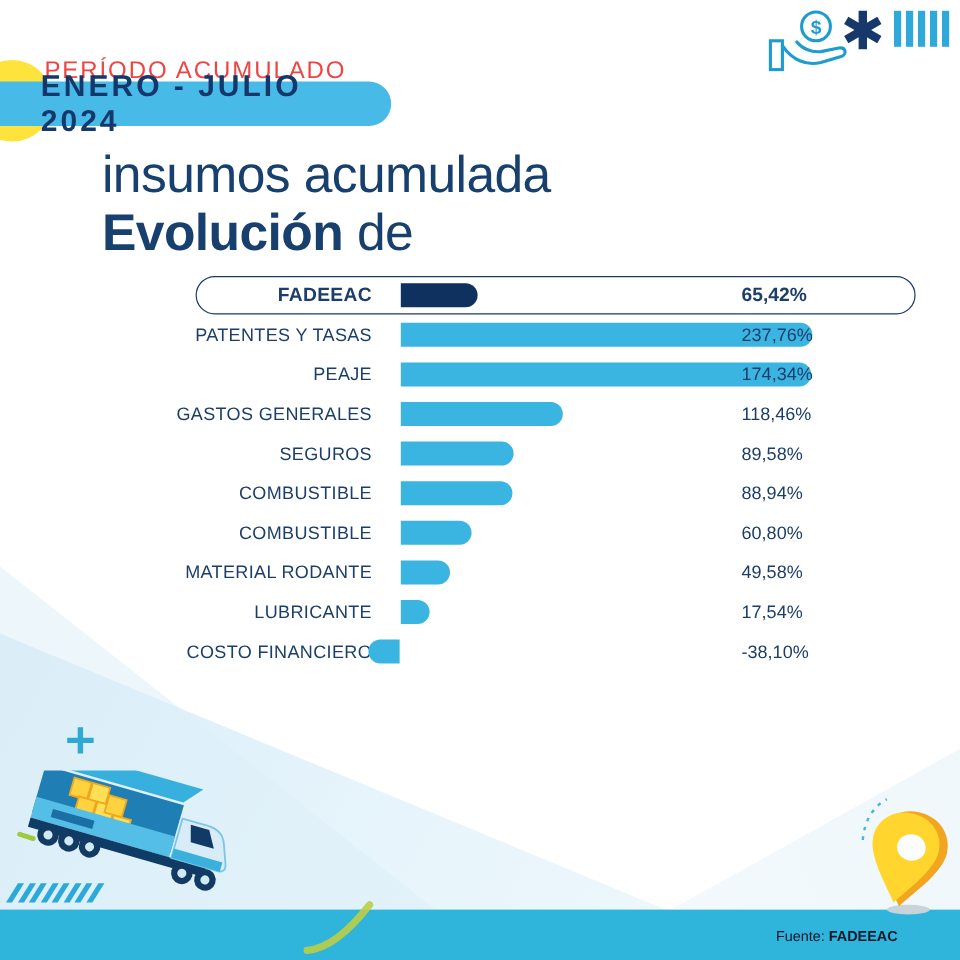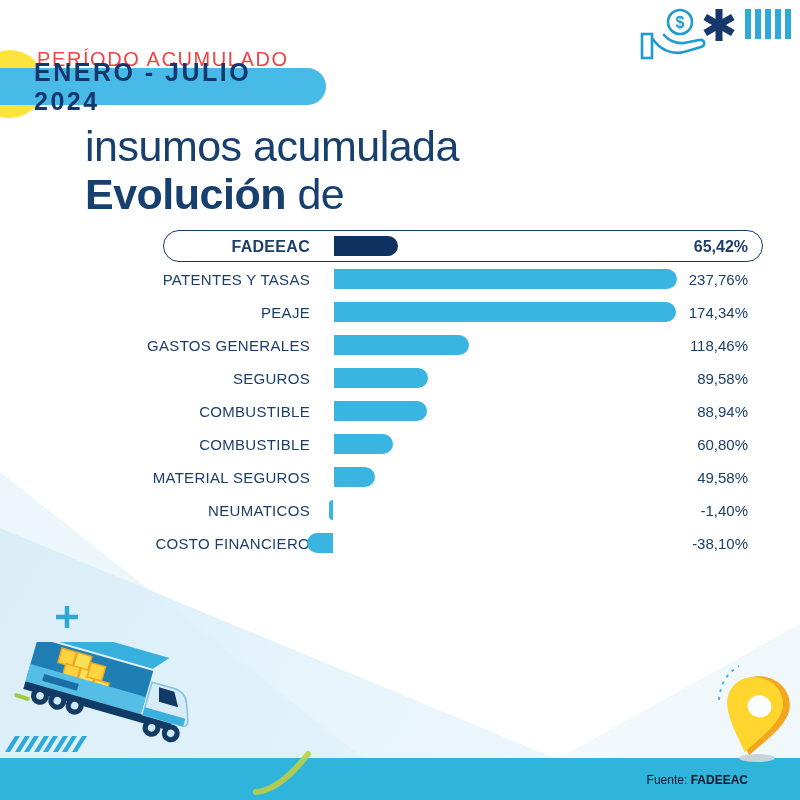--- a/index.html
+++ b/index.html
@@ -34,21 +34,21 @@
   .tally-bars { position:absolute; left:745px; top:9px; display:flex; gap:4px; }
   .tally-bars i { display:block; width:6px; height:30px; background:#2fa9d8; }
   
   .chart { position:absolute; left:0; top:230px; width:800px; }
   .crow { position:relative; height:33px; display:flex; align-items:center; }
   .crow .lbl { position:absolute; left:0; width:310px; text-align:right; font-size:15px;
                color:#1c3e6a; letter-spacing:.3px; z-index:2; }
   .crow .bar { position:absolute; height:20px; top:6px; background:#3ab4e0;
                border-radius:0 10px 10px 0; z-index:2; }
   .crow .bar.neg { border-radius:10px 0 0 10px; }
-  .crow .val { position:absolute; right:52px; width:130px; text-align:right; font-size:15px;
+  .crow .val { position:absolute; right:52px; width:130px; font-size:15px;
                color:#1c3e6a; z-index:2; }
   .crow.highlight .lbl, .crow.highlight .val { font-weight:700; font-size:16px; }
   .crow.highlight .bar { background:#0e3160; }
   .crow .pill { position:absolute; left:163px; right:37px; top:0; bottom:1px; background:#fff;
                border:1.5px solid #1a3a66; border-radius:17px; z-index:1; }
   
   .plus-icon { position:absolute; left:55px; top:605px; }
   .hazard { position:absolute; left:10px; top:736px; display:flex; gap:4.5px; }
   .hazard i { display:block; width:5px; height:16px; background:#2ba9d8; transform:skewX(-32deg); }
   .truck { position:absolute; left:14px; top:642px; }
@@ -130,28 +130,28 @@
       <div class="lbl">COMBUSTIBLE</div>
       <div class="bar" style="width: 93px; left: 334px;"></div>
       <div class="val">88,94%</div>
     </div>
     <div class="crow">
       <div class="lbl">COMBUSTIBLE</div>
       <div class="bar" style="width: 59px; left: 334px;"></div>
       <div class="val">60,80%</div>
     </div>
     <div class="crow">
-      <div class="lbl">MATERIAL SEGUROS</div>
+      <div class="lbl">MATERIAL RODANTE</div>
       <div class="bar" style="width: 41px; left: 334px;"></div>
       <div class="val">49,58%</div>
     </div>
     <div class="crow">
-      <div class="lbl">NEUMATICOS</div>
-      <div class="bar neg" style="width: 4px; left: 329px;"></div>
-      <div class="val">-1,40%</div>
+      <div class="lbl">LUBRICANTE</div>
+      <div class="bar" style="width: 24px; left: 334px;"></div>
+      <div class="val">17,54%</div>
     </div>
     <div class="crow">
       <div class="lbl">COSTO FINANCIERO</div>
       <div class="bar neg" style="width: 26px; left: 307px;"></div>
       <div class="val">-38,10%</div>
     </div>
   </div>
 
 <svg class="plus-icon" width="24" height="24" viewBox="0 0 24 24">
   <g stroke="#2da9d2" stroke-width="4.5">

